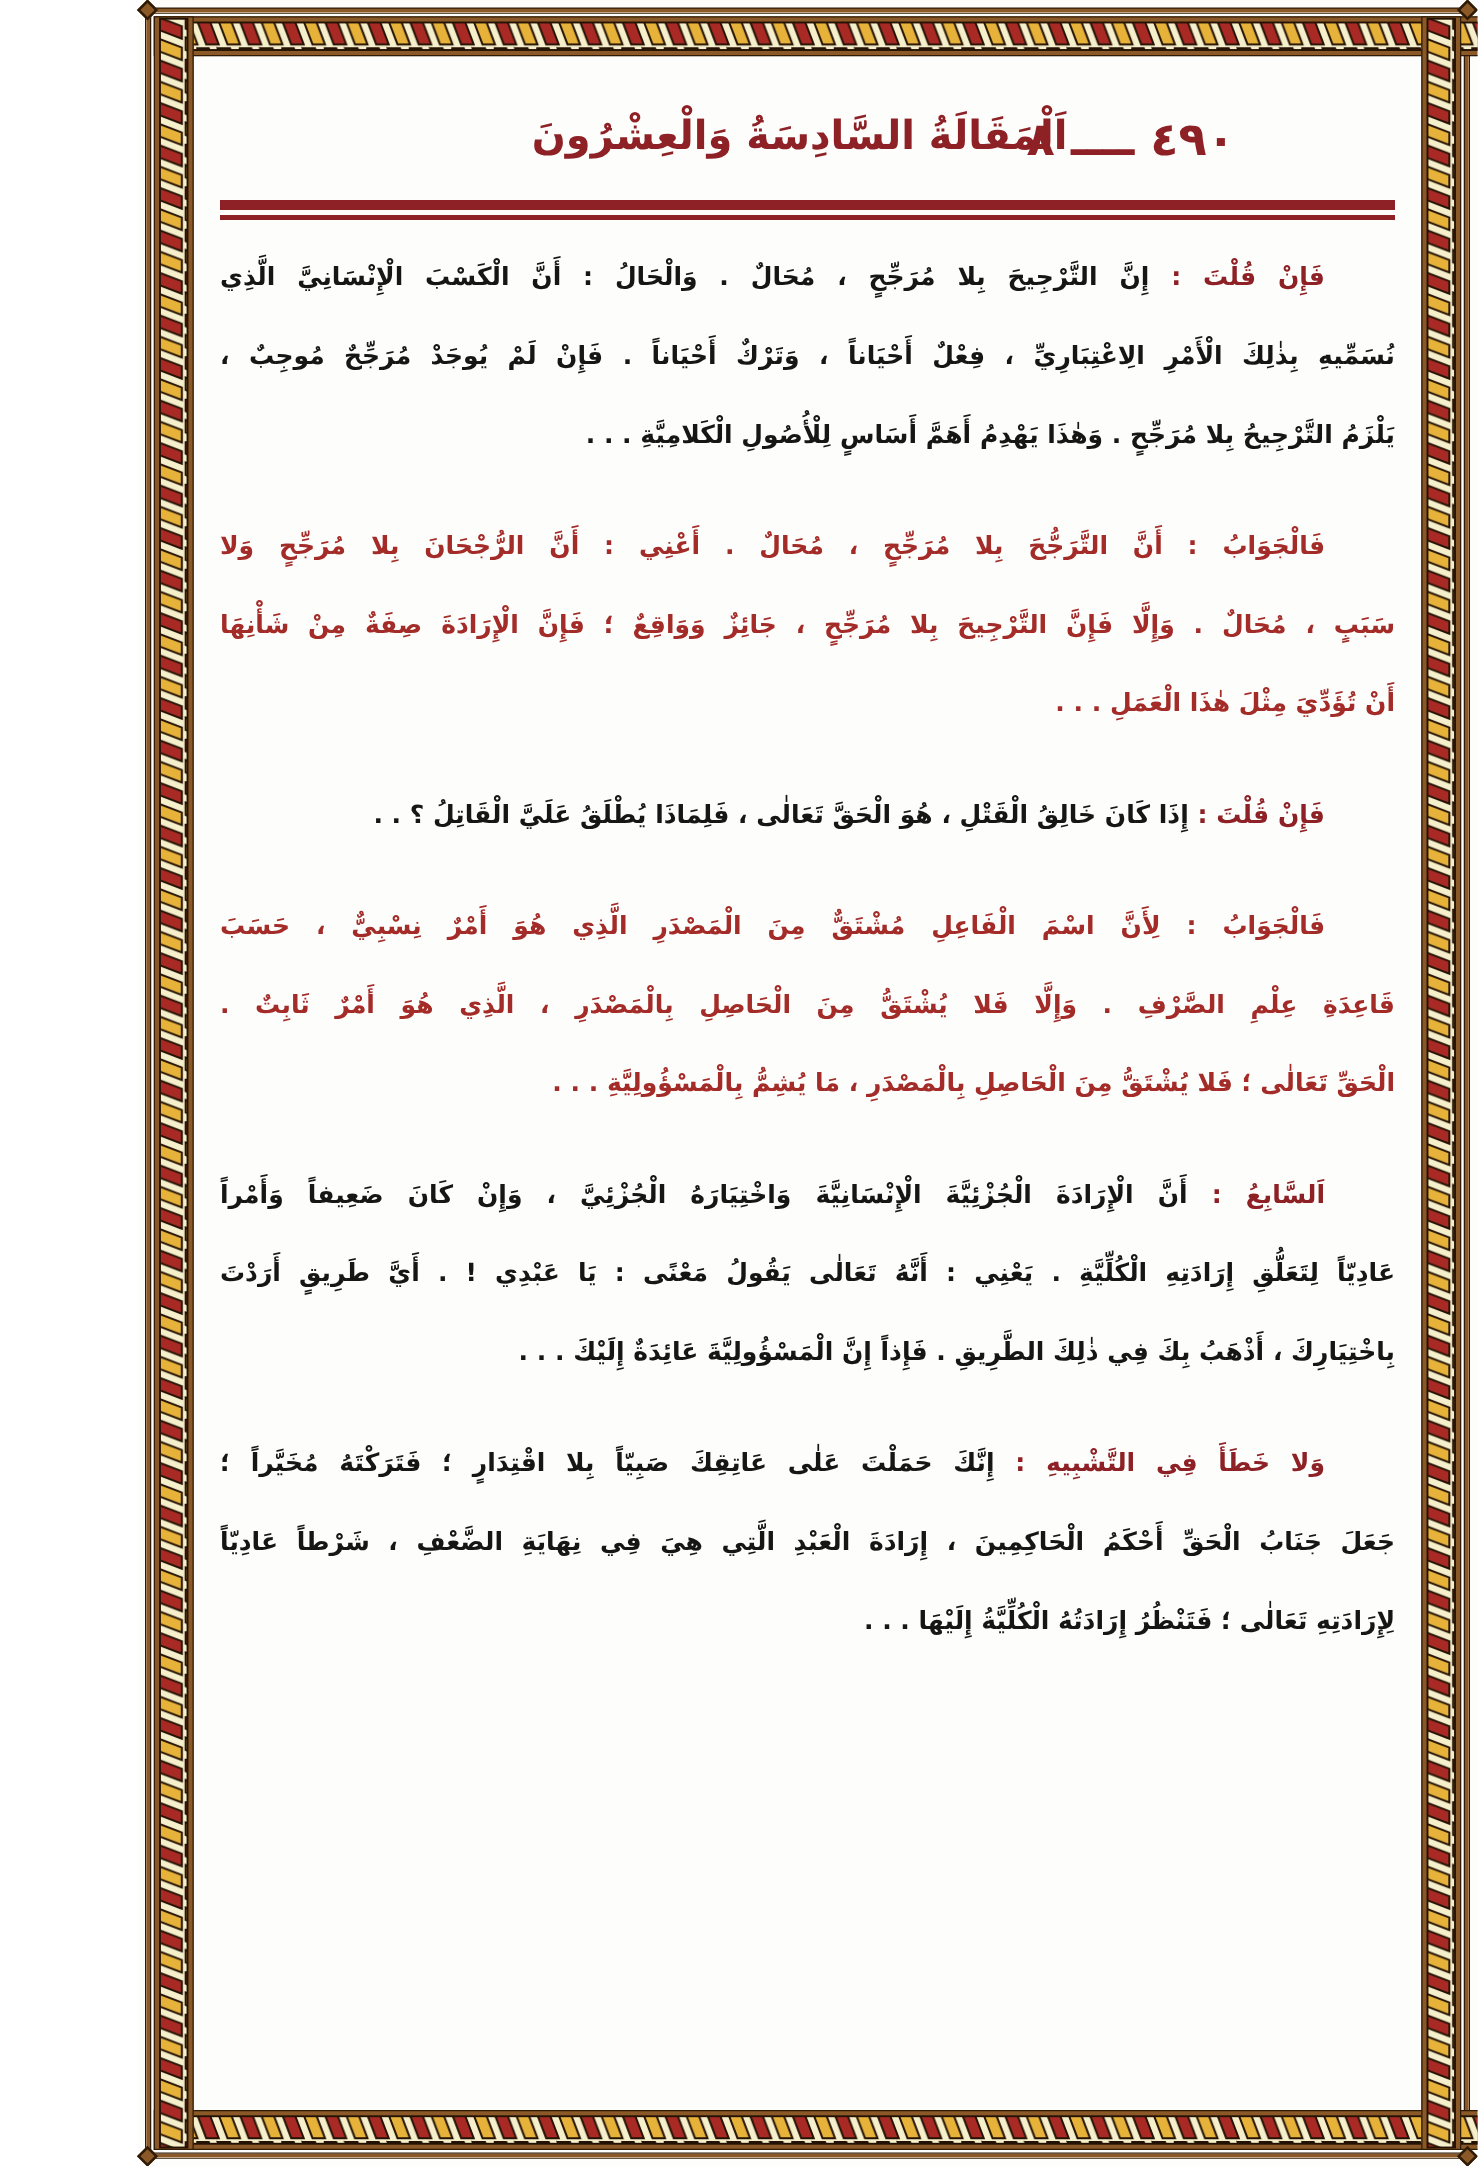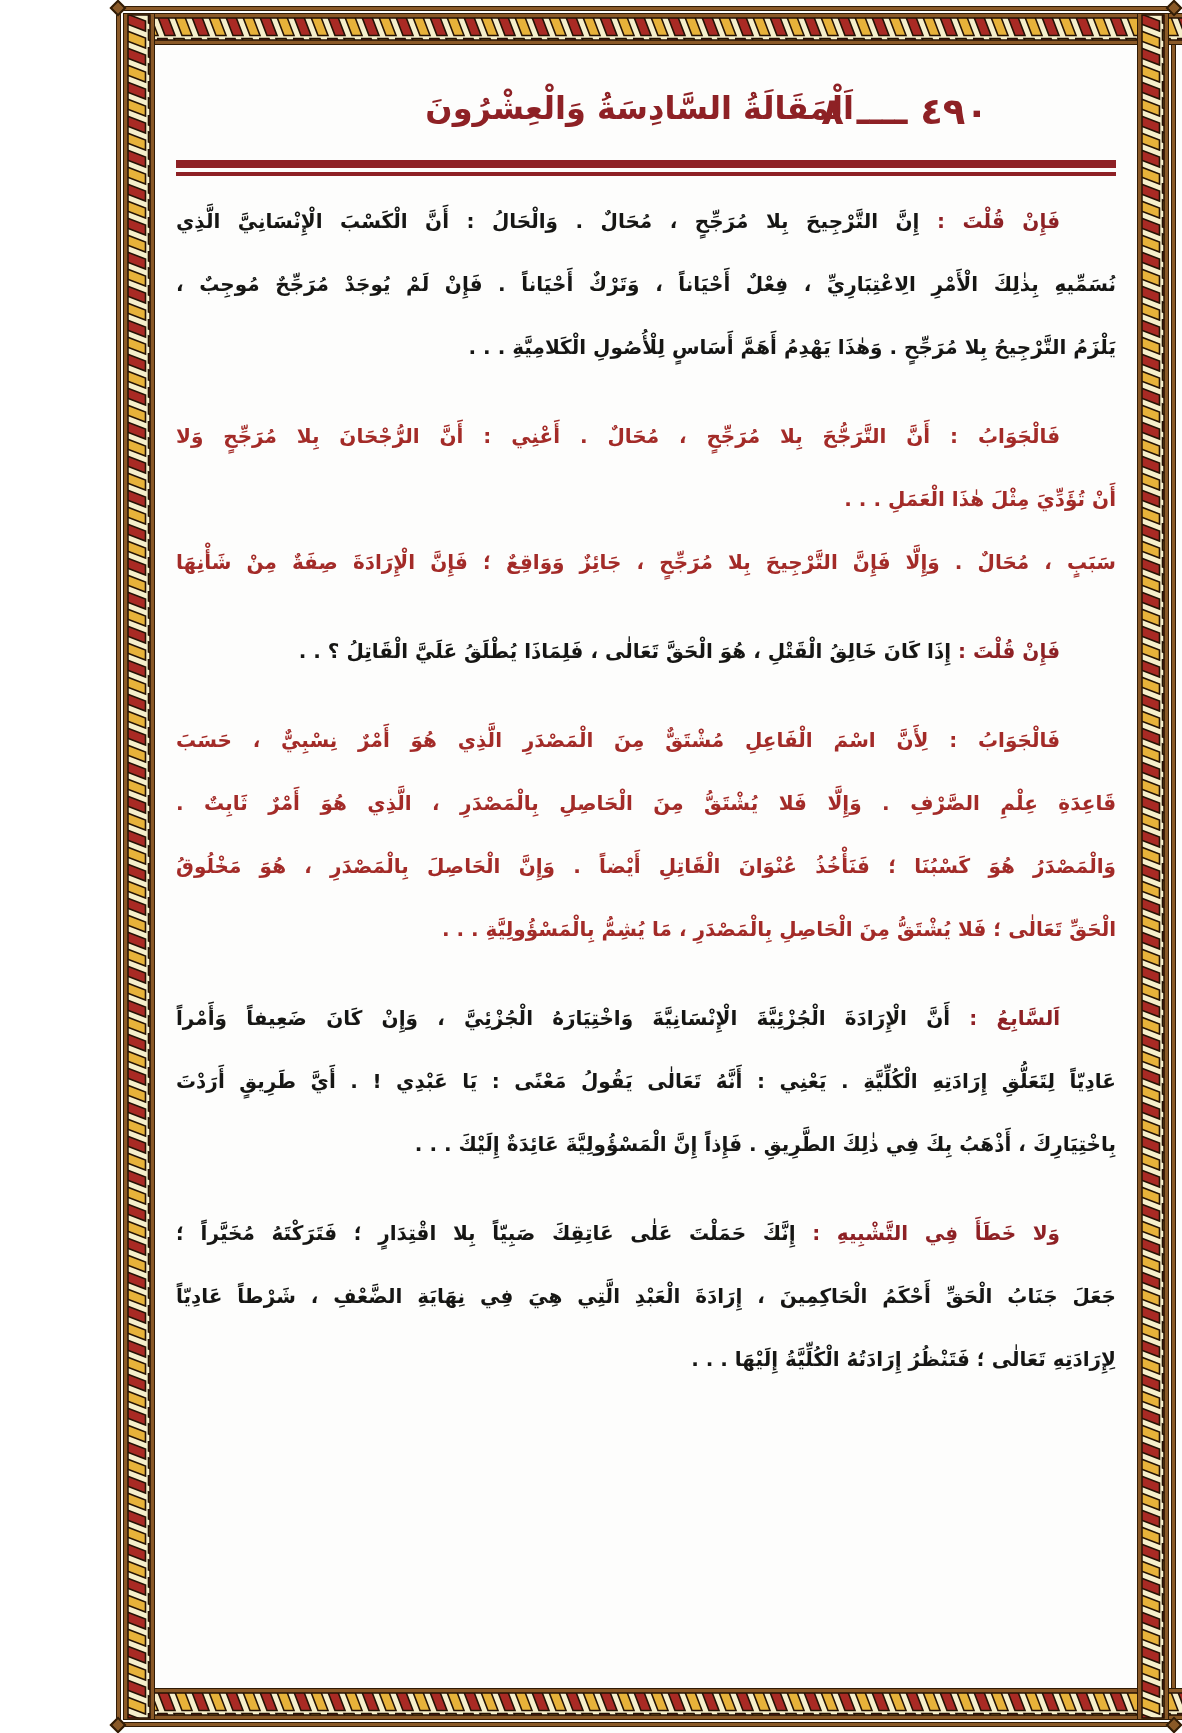--- a/index.html
+++ b/index.html
@@ -127,30 +127,29 @@
     </div>
     <div class="rule"></div>
     <div class="body" id="paragraphs">
         <div class="para">
           <div class="line first"><span class="lead">فَإِنْ قُلْتَ : </span><span>إِنَّ التَّرْجِيحَ بِلا مُرَجِّحٍ ، مُحَالٌ . وَالْحَالُ : أَنَّ الْكَسْبَ الْإِنْسَانِيَّ الَّذِي</span></div>
           <div class="line">نُسَمِّيهِ بِذٰلِكَ الْأَمْرِ الِاعْتِبَارِيِّ ، فِعْلٌ أَحْيَاناً ، وَتَرْكٌ أَحْيَاناً . فَإِنْ لَمْ يُوجَدْ مُرَجِّحٌ مُوجِبٌ ،</div>
           <div class="line end">يَلْزَمُ التَّرْجِيحُ بِلا مُرَجِّحٍ . وَهٰذَا يَهْدِمُ أَهَمَّ أَسَاسٍ لِلْأُصُولِ الْكَلامِيَّةِ . . .</div>
         </div>
         <div class="para all-red">
           <div class="line first"><span class="lead">فَالْجَوَابُ : </span><span>أَنَّ التَّرَجُّحَ بِلا مُرَجِّحٍ ، مُحَالٌ . أَعْنِي : أَنَّ الرُّجْحَانَ بِلا مُرَجِّحٍ وَلا</span></div>
+          <div class="line">سَبَبٍ ، مُحَالٌ . وَإِلَّا فَإِنَّ التَّرْجِيحَ بِلا مُرَجِّحٍ ، جَائِزٌ وَوَاقِعٌ ؛ فَإِنَّ الْإِرَادَةَ صِفَةٌ مِنْ شَأْنِهَا</div>
           <div class="line end">أَنْ تُؤَدِّيَ مِثْلَ هٰذَا الْعَمَلِ . . .</div>
-          <div class="line">سَبَبٍ ، مُحَالٌ . وَإِلَّا فَإِنَّ التَّرْجِيحَ بِلا مُرَجِّحٍ ، جَائِزٌ وَوَاقِعٌ ؛ فَإِنَّ الْإِرَادَةَ صِفَةٌ مِنْ شَأْنِهَا</div>
         </div>
         <div class="para">
           <div class="line first end"><span class="lead">فَإِنْ قُلْتَ : </span><span>إِذَا كَانَ خَالِقُ الْقَتْلِ ، هُوَ الْحَقَّ تَعَالٰى ، فَلِمَاذَا يُطْلَقُ عَلَيَّ الْقَاتِلُ ؟ . .</span></div>
         </div>
         <div class="para all-red">
           <div class="line first"><span class="lead">فَالْجَوَابُ : </span><span>لِأَنَّ اسْمَ الْفَاعِلِ مُشْتَقٌّ مِنَ الْمَصْدَرِ الَّذِي هُوَ أَمْرٌ نِسْبِيٌّ ، حَسَبَ</span></div>
           <div class="line">قَاعِدَةِ عِلْمِ الصَّرْفِ . وَإِلَّا فَلا يُشْتَقُّ مِنَ الْحَاصِلِ بِالْمَصْدَرِ ، الَّذِي هُوَ أَمْرٌ ثَابِتٌ .</div>
-          <div class="line">وَالْمَصْدَرُ هُوَ كَسْبُنَا ؛ فَنَأْخُذُ عُنْوَانَ الْقَاتِلِ أَيْضاً . وَإِنَّ الْحَاصِلَ بِالْمَصْدَرِ ، هُوَ مَخْلُوقُ</div>
           <div class="line end">الْحَقِّ تَعَالٰى ؛ فَلا يُشْتَقُّ مِنَ الْحَاصِلِ بِالْمَصْدَرِ ، مَا يُشِمُّ بِالْمَسْؤُولِيَّةِ . . .</div>
         </div>
         <div class="para">
           <div class="line first"><span class="lead">اَلسَّابِعُ : </span><span>أَنَّ الْإِرَادَةَ الْجُزْئِيَّةَ الْإِنْسَانِيَّةَ وَاخْتِيَارَهُ الْجُزْئِيَّ ، وَإِنْ كَانَ ضَعِيفاً وَأَمْراً</span></div>
           <div class="line">عَادِيّاً لِتَعَلُّقِ إِرَادَتِهِ الْكُلِّيَّةِ . يَعْنِي : أَنَّهُ تَعَالٰى يَقُولُ مَعْنًى : يَا عَبْدِي ! . أَيَّ طَرِيقٍ أَرَدْتَ</div>
           <div class="line end">بِاخْتِيَارِكَ ، أَذْهَبُ بِكَ فِي ذٰلِكَ الطَّرِيقِ . فَإِذاً إِنَّ الْمَسْؤُولِيَّةَ عَائِدَةٌ إِلَيْكَ . . .</div>
         </div>
         <div class="para">
           <div class="line first"><span class="lead">وَلا خَطَأَ فِي التَّشْبِيهِ : </span><span>إِنَّكَ حَمَلْتَ عَلٰى عَاتِقِكَ صَبِيّاً بِلا اقْتِدَارٍ ؛ فَتَرَكْتَهُ مُخَيَّراً ؛</span></div>
           <div class="line">جَعَلَ جَنَابُ الْحَقِّ أَحْكَمُ الْحَاكِمِينَ ، إِرَادَةَ الْعَبْدِ الَّتِي هِيَ فِي نِهَايَةِ الضَّعْفِ ، شَرْطاً عَادِيّاً</div>

